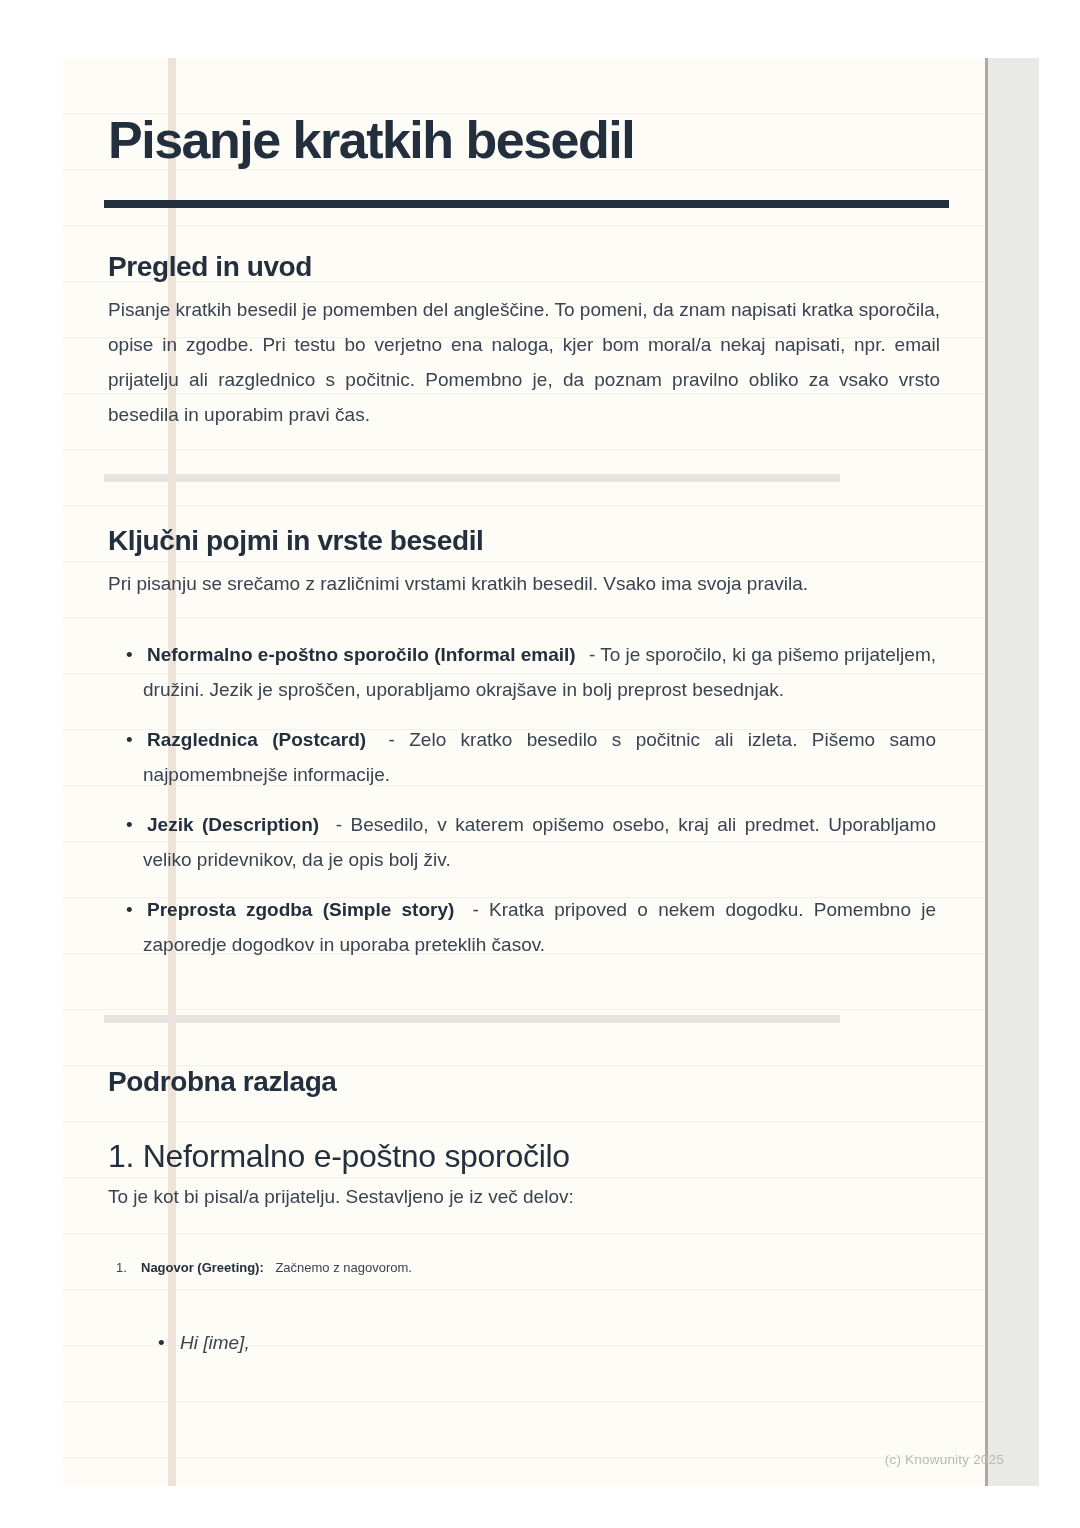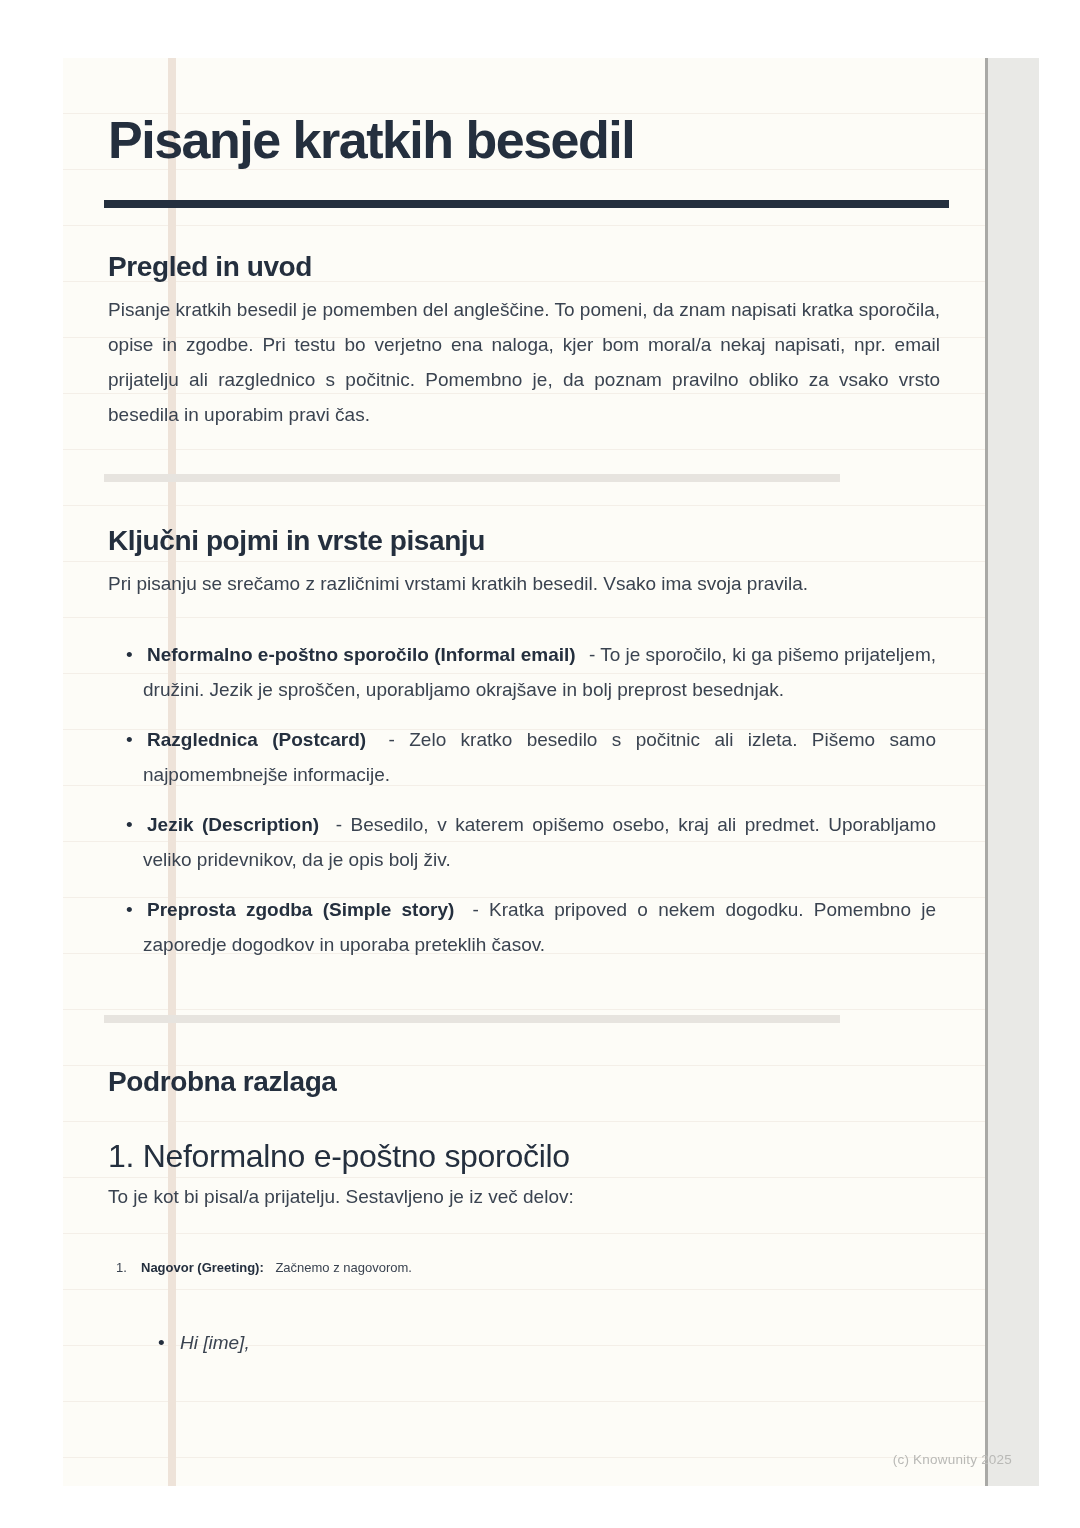--- a/index.html
+++ b/index.html
@@ -71,21 +71,21 @@
   }
   ul.example-list>li .bullet-dot{
     position:absolute;left:46px;top:0;font-style:normal;color:var(--accent);
   }
 
   .edge-strip{
     position:absolute;left:977px;top:50px;width:54px;height:1428px;
     background:var(--edge_strip);border-left:3px solid var(--edge_border);
   }
   .page-footer{
-    position:absolute;top:1440px;right:72px;z-index:2;
+    position:absolute;top:1440px;right:80px;z-index:2;
     font-size:13.5px;color:var(--footer_text);letter-spacing:0.2px;
   }
 </style>
 </head>
 <body>
 
 <div class="canvas">
 
   <div class="page">
     <div class="margin-line"></div>
@@ -93,21 +93,21 @@
     <div class="page-inner">
 
       <h1 class="doc-title">Pisanje kratkih besedil</h1>
       <div class="title-rule"></div>
 
       <h2 class="section-heading">Pregled in uvod</h2>
       <p class="body-text">Pisanje kratkih besedil je pomemben del angleščine. To pomeni, da znam napisati kratka sporočila, opise in zgodbe. Pri testu bo verjetno ena naloga, kjer bom moral/a nekaj napisati, npr. email prijatelju ali razglednico s počitnic. Pomembno je, da poznam pravilno obliko za vsako vrsto besedila in uporabim pravi čas.</p>
 
       <div class="divider"></div>
 
-      <h2 class="section-heading">Ključni pojmi in vrste pisanju</h2>
+      <h2 class="section-heading">Ključni pojmi in vrste besedil</h2>
       <p class="body-text">Pri pisanju se srečamo z različnimi vrstami kratkih besedil. Vsako ima svoja pravila.</p>
 
       <ul class="term-list">
         <li>
           <span class="bullet-dot">•</span>
           <span class="term">Neformalno e-poštno sporočilo (Informal email)</span><span> - To je sporočilo, ki ga pišemo prijateljem, družini. Jezik je sproščen, uporabljamo okrajšave in bolj preprost besednjak.</span>
         </li>
         <li>
           <span class="bullet-dot">•</span>
           <span class="term">Razglednica (Postcard)</span><span> - Zelo kratko besedilo s počitnic ali izleta. Pišemo samo najpomembnejše informacije.</span>

